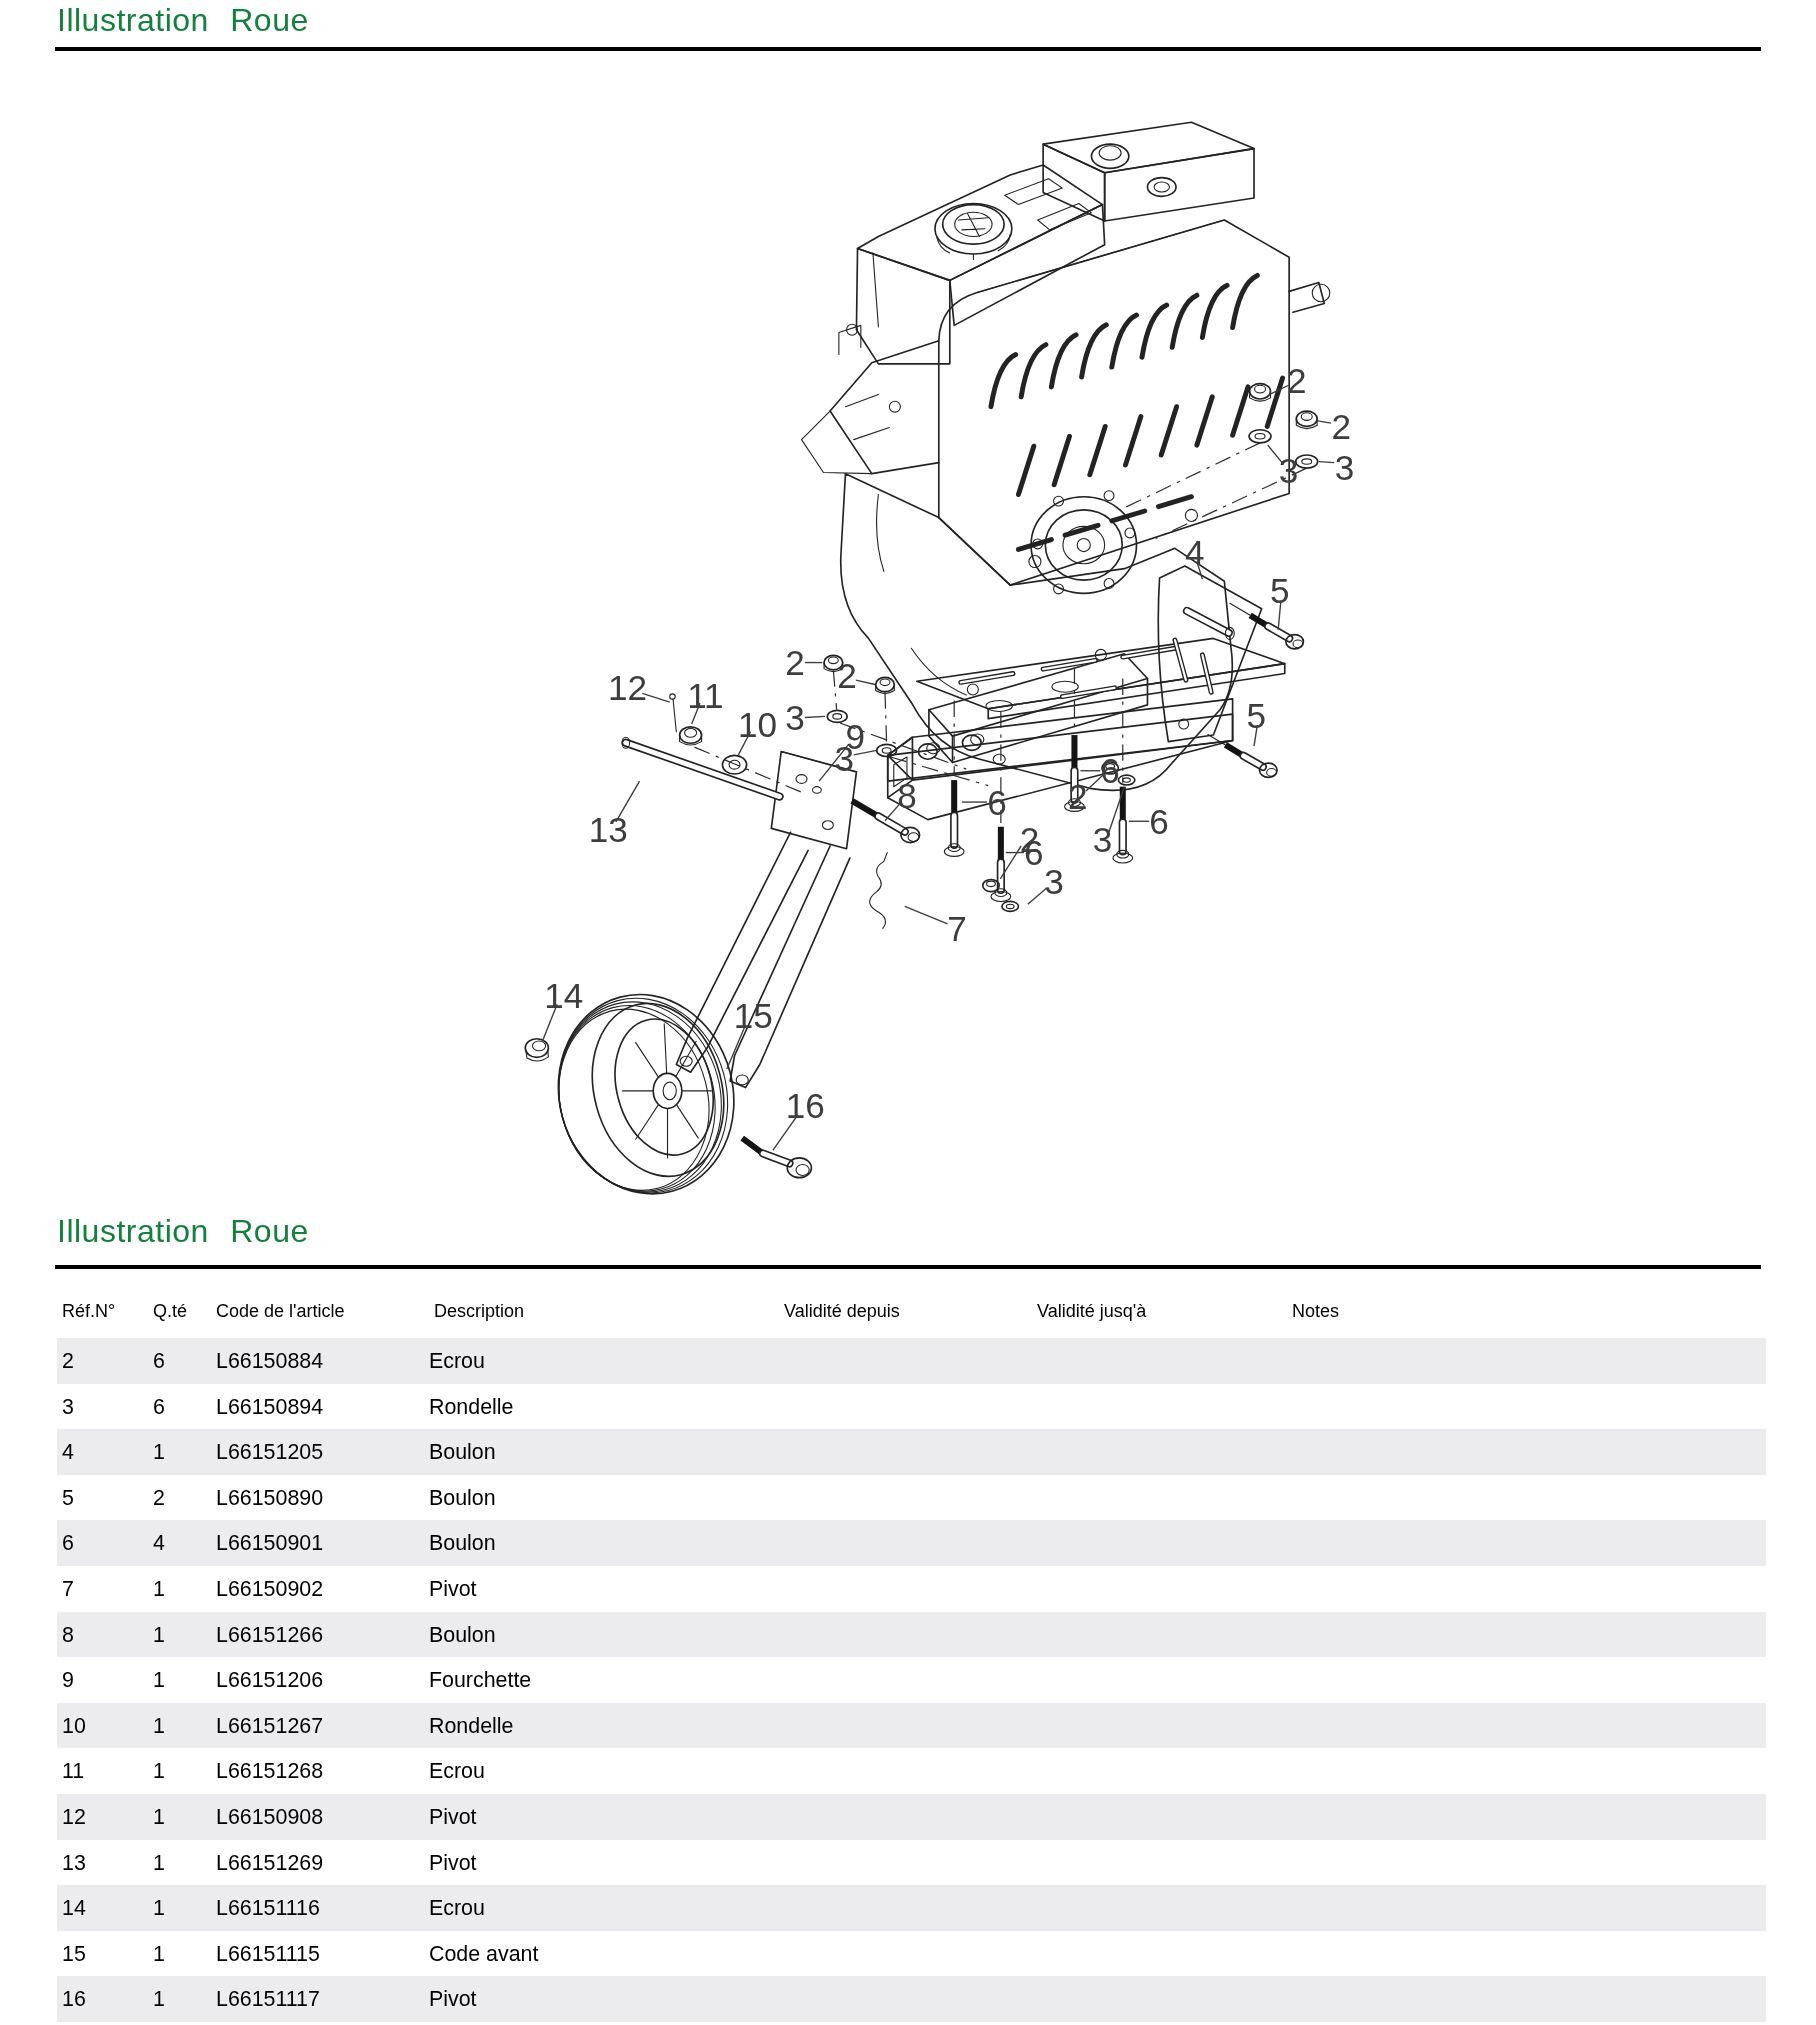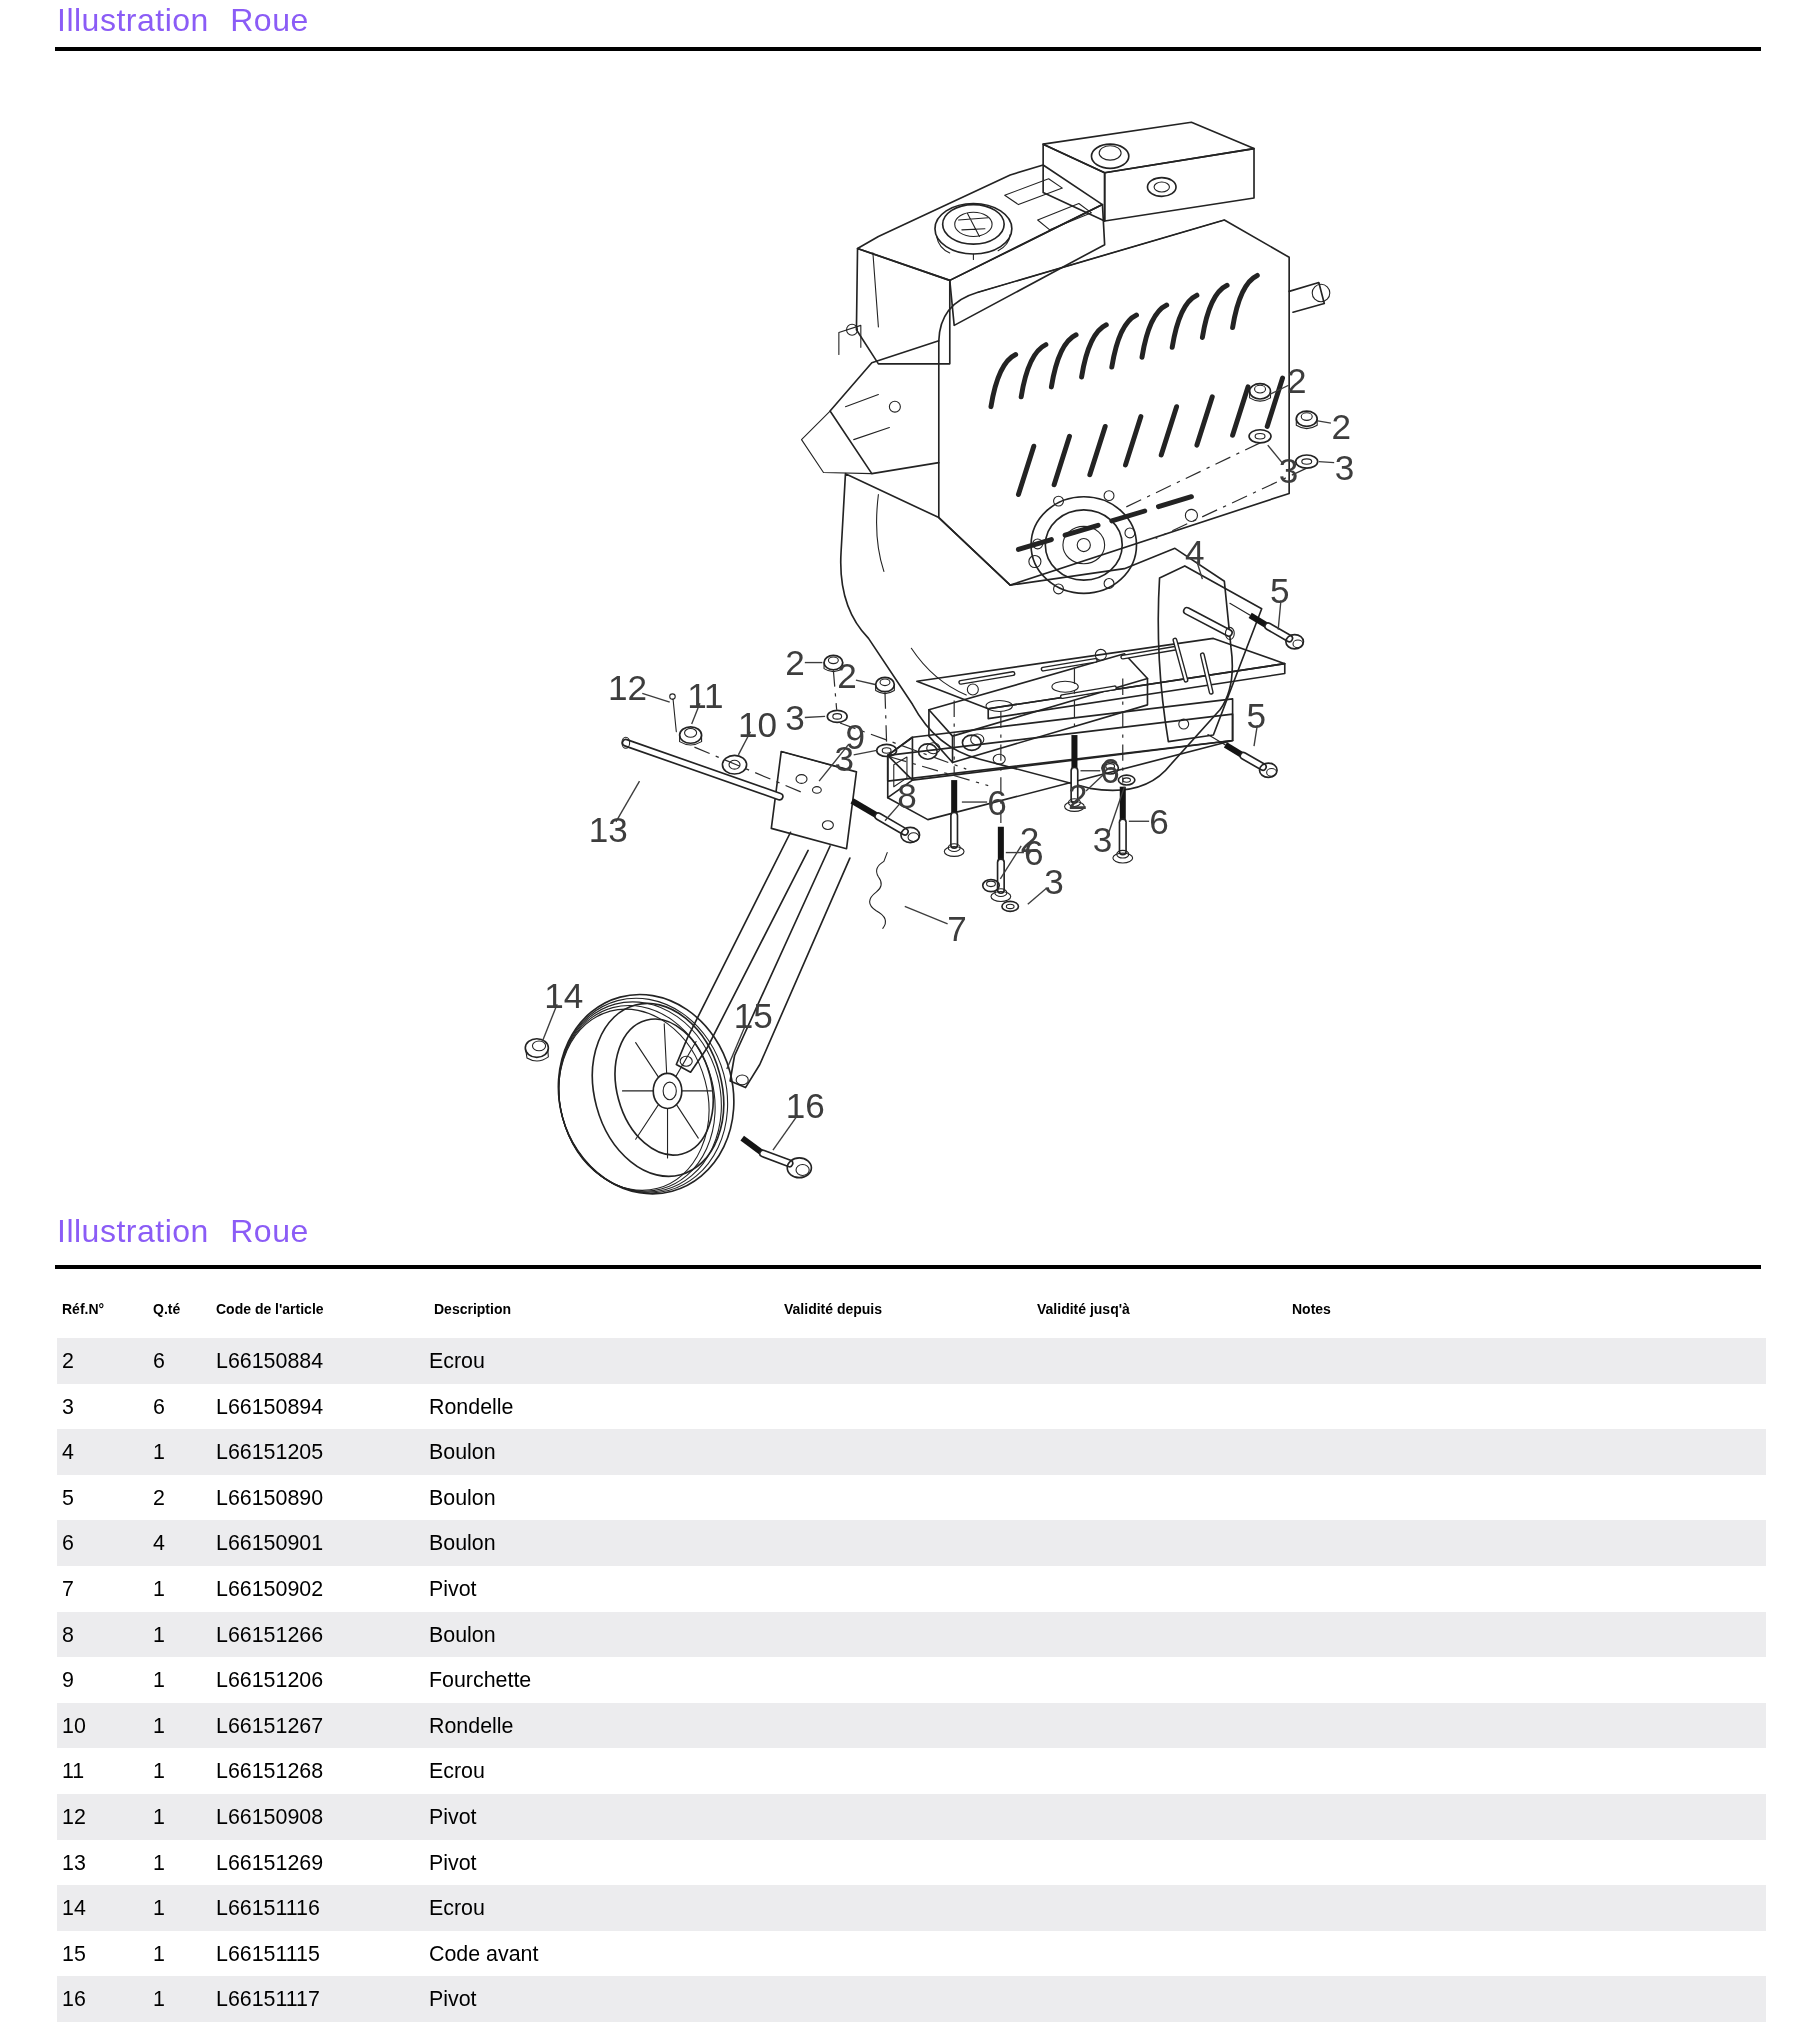--- a/index.html
+++ b/index.html
@@ -1,21 +1,21 @@
 <!DOCTYPE html>
 <html style="font-size:8.8px"><head>
 <meta charset="utf-8">
 <style>
   html,body{margin:0;padding:0;background:#ffffff;}
   body{width:1816px;height:2025px;position:relative;font-family:"Liberation Sans",sans-serif;color:#000;}
   .abs{position:absolute;}
-  .page-title{font-size:32px;font-weight:400;letter-spacing:0.5px;word-spacing:12px;color:#8b5cf6;white-space:nowrap;}
+  .page-title{font-size:32px;font-weight:400;letter-spacing:0.5px;word-spacing:12px;color:#15803d;white-space:nowrap;}
   .rule{background:#000;height:3.8px;}
   
-  .thead{font-size:14px;font-weight:700;}
+  .thead{font-size:18px;font-weight:400;}
   .th,.td{position:absolute;white-space:nowrap;}
   .c0{left:62px;} .c1{left:153px;text-align:right;} .c2{left:216px;} .c3{left:434px;text-align:right;}
   .c4{left:784px;text-align:right;} .c5{left:1037px;} .c6{left:1292px;} .c7{left:1600px;margin-top:44px;}
   .trow{position:absolute;left:57px;width:1709px;height:46px;font-size:21.4px;line-height:46px;}
   .trow .td{top:0;line-height:46px;}
   .trow.even{background:#ececee;}
   .trow.odd{background:#ffffff;}
   .trow .td.c0{left:5px;} .trow .td.c1{left:96px;} .trow .td.c2{left:159px;} .trow .td.c3{left:372px;}
   
   #diagram{left:494px;top:55px;width:961px;height:1236px;}

